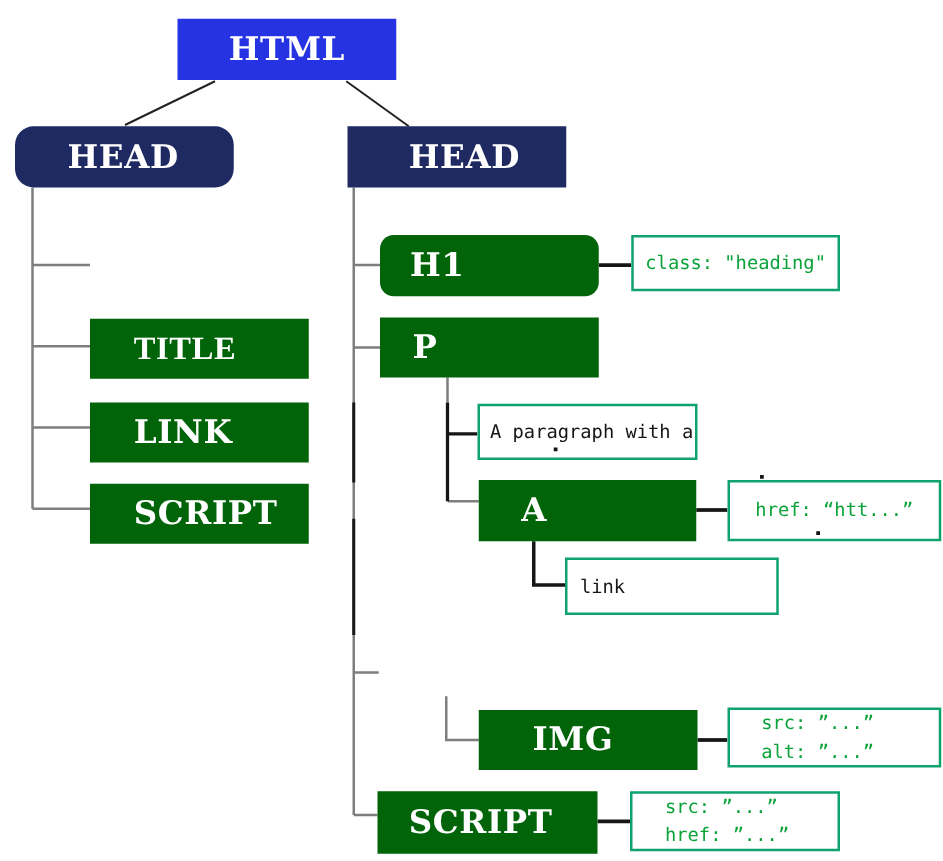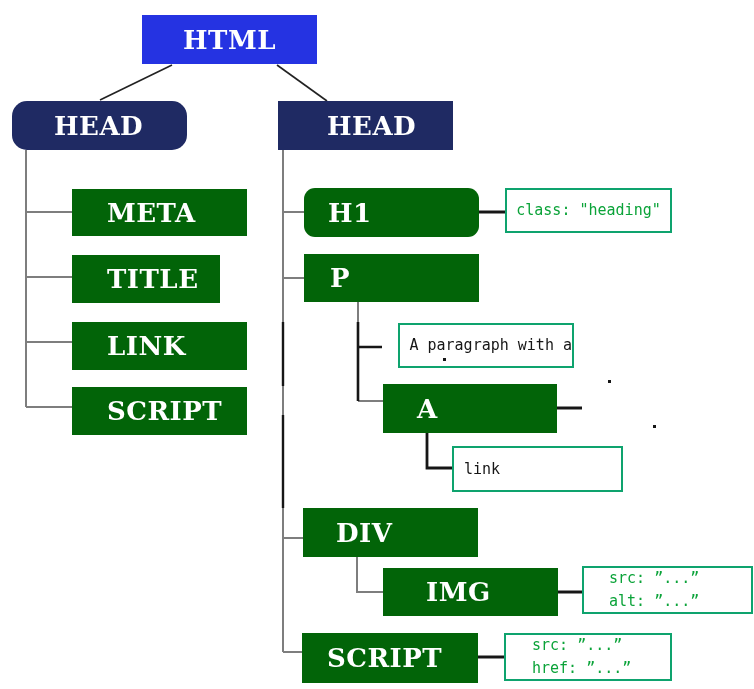--- a/index.html
+++ b/index.html
@@ -24,33 +24,33 @@
   }
   .note.dark{color:#161616;}
   .note.center{align-items:center;}
   .dot{position:absolute;z-index:3;width:3px;height:3px;background:#161616;}
 
   
   #n-html{left:142px;top:15px;width:175px;height:49px;}
   #n-head{left:12px;top:101px;width:175px;height:49px;padding-left:42px;border-radius:15px;}
   #n-body{left:278px;top:101px;width:175px;height:49px;padding-left:49px;}
   #n-meta{left:72px;top:189px;width:175px;height:47px;padding-left:35px;}
-  #n-title{left:72px;top:255px;width:148px;height:48px;padding-left:35px;}
+  #n-title{left:72px;top:255px;width:175px;height:48px;padding-left:35px;font-family:Liberation Serif, serif;}
   #n-link{left:72px;top:322px;width:175px;height:48px;padding-left:35px;}
   #n-script-head{left:72px;top:387px;width:175px;height:48px;padding-left:35px;}
   #n-h1{left:304px;top:188px;width:175px;height:49px;padding-left:24px;border-radius:11px;}
   #n-p{left:304px;top:254px;width:175px;height:48px;padding-left:26px;}
   #n-a{left:383px;top:384px;width:174px;height:49px;padding-left:34px;}
   #n-div{left:303px;top:508px;width:175px;height:49px;padding-left:33px;}
   #n-img{left:383px;top:568px;width:175px;height:48px;padding-left:43px;}
   #n-script-body{left:302px;top:633px;width:176px;height:50px;padding-left:25px;}
 
   
   #a-class{left:505px;top:188px;width:167px;height:45px;}
-  #a-para{left:398px;top:323px;width:176px;height:45px;align-items:flex-end;padding-left:8px;}
+  #a-para{left:382px;top:323px;width:176px;height:45px;align-items:flex-start;padding-left:8px;}
   #a-href{left:582px;top:384px;width:171px;height:49px;}
   #a-link{left:452px;top:446px;width:171px;height:46px;align-items:flex-start;padding-left:10px;}
   #a-img{left:582px;top:566px;width:171px;height:48px;align-items:flex-start;padding-left:25px;}
   #a-script{left:504px;top:633px;width:168px;height:48px;align-items:flex-start;padding-left:26px;}
 
   
   #dot-para{left:443px;top:358px;}
   #dot-href-top{left:608px;top:380px;}
   #dot-href-in{left:653px;top:425px;}
 </style>
@@ -86,56 +86,53 @@
 
   <div class="node blue" id="n-html">
       <span>HTML</span>
     </div>
   <div class="node navy" id="n-head">
       <span>HEAD</span>
     </div>
   <div class="node navy" id="n-body">
       <span>HEAD</span>
     </div>
-  <div class="node green" id="n-meta">
-      <span>META</span>
-    </div>
   <div class="node green" id="n-title">
       <span>TITLE</span>
     </div>
   <div class="node green" id="n-link">
       <span>LINK</span>
     </div>
   <div class="node green" id="n-script-head">
       <span>SCRIPT</span>
     </div>
   <div class="node green" id="n-h1">
       <span>H1</span>
     </div>
   <div class="node green" id="n-p">
       <span>P</span>
     </div>
   <div class="node green" id="n-a">
       <span>A</span>
     </div>
-  <div class="node green" id="n-div">
-      <span>DIV</span>
-    </div>
   <div class="node green" id="n-img">
       <span>IMG</span>
     </div>
   <div class="node green" id="n-script-body">
       <span>SCRIPT</span>
     </div>
 
   <div class="note center" id="a-class">
     <span>class: "heading"</span>
   </div>
   <div class="note dark" id="a-para">
     <span>A paragraph with a</span>
+  </div>
+  <div class="note center" id="a-href">
+    <span>href: “htt...”</span>
   </div>
   <div class="note dark" id="a-link">
     <span>link</span>
   </div>
   <div class="note" id="a-img">
     <span>src: ”...”</span>
     <span>alt: ”...”</span>
   </div>
   <div class="note" id="a-script">
     <span>src: ”...”</span>

